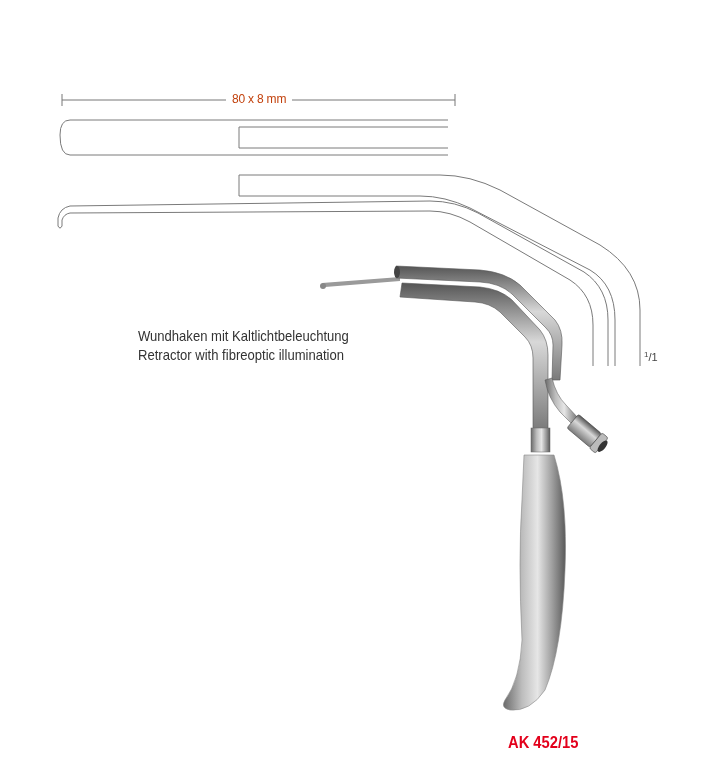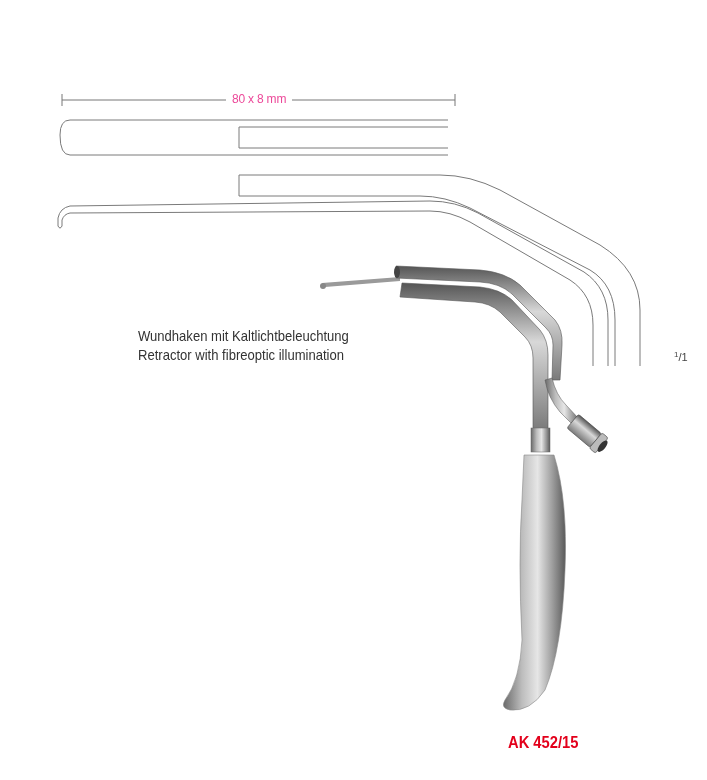--- a/index.html
+++ b/index.html
@@ -1,20 +1,20 @@
 <!DOCTYPE html>
 <html><head>
   <meta charset="utf-8">
   <style>
     html, body { margin: 0; padding: 0; background: #ffffff; }
     body { width: 707px; height: 780px; position: relative; overflow: hidden; font-family: "Liberation Sans", sans-serif; }
     .canvas { position: absolute; left: 0; top: 0; width: 707px; height: 780px; }
-    .dim-label { position: absolute; left: 226px; top: 92px; font-size: 12px; color: #ec4899; background: #fff; padding: 0 6px; letter-spacing: -0.2px; }
+    .dim-label { position: absolute; left: 226px; top: 92px; font-size: 12px; color: #c2410c; background: #fff; padding: 0 6px; letter-spacing: -0.2px; }
     .caption { position: absolute; left: 138px; top: 327px; font-size: 14.5px; color: #333; line-height: 19px; transform: scaleX(0.9); transform-origin: left top; }
-    .scale { position: absolute; left: 674px; top: 350px; font-size: 11px; color: #444; }
+    .scale { position: absolute; left: 644px; top: 350px; font-size: 11px; color: #444; }
     .scale sup { font-size: 8px; vertical-align: 4px; }
     .code { position: absolute; left: 508px; top: 734px; font-size: 16px; font-weight: bold; color: #e3001b; transform: scaleX(0.92); transform-origin: left top; }
   </style>
 </head>
 <body>
 
 <svg class="canvas" viewBox="0 0 707 780" xmlns="http://www.w3.org/2000/svg">
   <defs>
     <linearGradient id="metal" x1="0" y1="0" x2="1" y2="0">
       <stop offset="0" stop-color="#6a6a6a"></stop>

